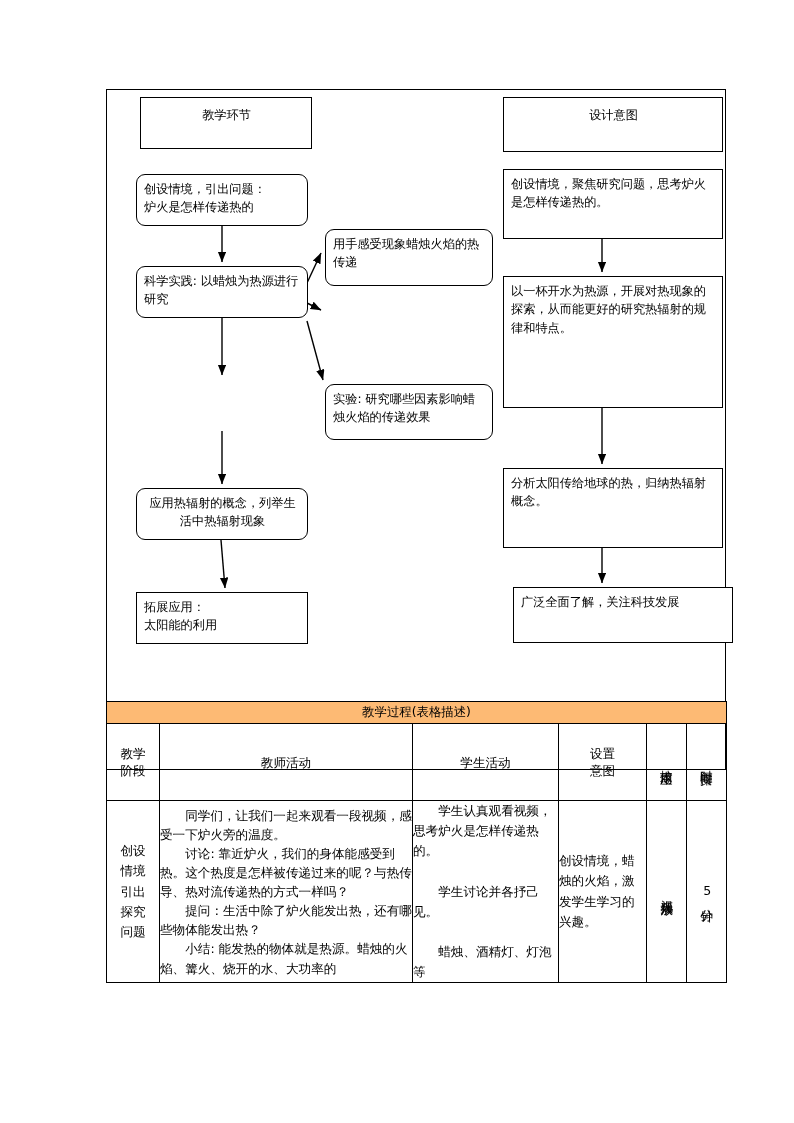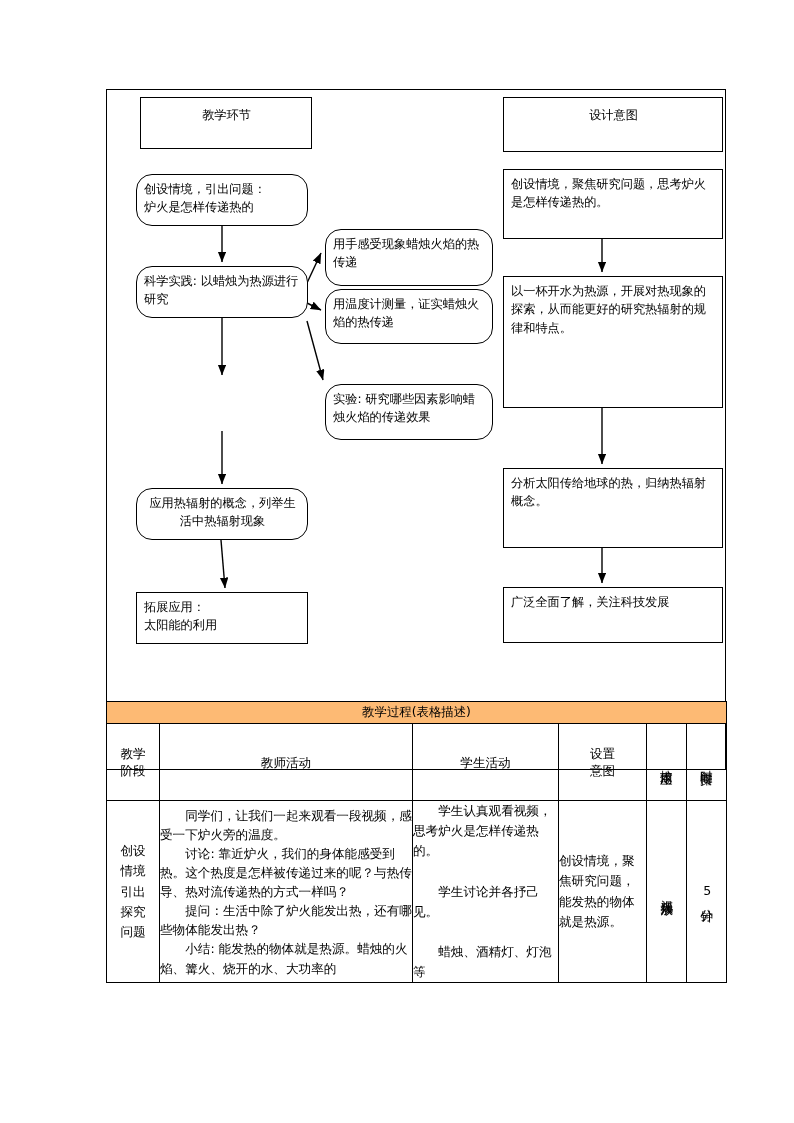--- a/index.html
+++ b/index.html
@@ -31,21 +31,21 @@
   .node {
     position: absolute;
     box-sizing: border-box;
     border: 1.3px solid #000;
     background: #fff;
     font-size: 12.2px;
     line-height: 1.5;
     padding: 5px 6px 4px 7px;
     white-space: pre-line;
   }
-  .node.round { border-radius: 16px; }
+  .node.round { border-radius: 9px; }
   .node.center {
     text-align: center;
     padding-top: 8px;
   }
 
   
   #hdr-left  { left: 33px;  top: 7px;  width: 172px; height: 52px; }
   #hdr-right { left: 396px; top: 7px;  width: 220px; height: 55px; }
 
   
@@ -57,21 +57,21 @@
 
   
   #n-m1 { left: 218px; top: 107px; width: 168px; height: 57px; margin-top: 32px; }
   #n-m2 { left: 218px; top: 199px; width: 168px; height: 55px; }
   #n-m3 { left: 218px; top: 294px; width: 168px; height: 56px; }
 
   
   #n-r1 { left: 396px; top: 79px;  width: 220px; height: 70px; }
   #n-r2 { left: 396px; top: 186px; width: 220px; height: 132px; }
   #n-r3 { left: 396px; top: 378px; width: 220px; height: 80px; }
-  #n-r4 { left: 396px; top: 497px; width: 220px; height: 56px; }
+  #n-r4 { left: 406px; top: 497px; width: 220px; height: 56px; }
 
   svg.wires {
     position: absolute;
     left: 0; top: 0;
     width: 620px; height: 585px;
     pointer-events: none;
   }
 
   
   #proc-table {
@@ -178,21 +178,20 @@
   <div class="node center" id="hdr-right">设计意图</div>
 
   <div class="node round" id="n-l1">创设情境，引出问题：
 炉火是怎样传递热的</div>
   <div class="node round" id="n-l2">科学实践: 以蜡烛为热源进行研究</div>
   <div class="node round" id="n-l4">应用热辐射的概念，列举生活中热辐射现象</div>
   <div class="node" id="n-l5">拓展应用：
 太阳能的利用</div>
 
   <div class="node round" id="n-m1">用手感受现象蜡烛火焰的热传递</div>
-  <div class="node round" id="n-m2">用温度计测量，证实蜡烛火焰的热传递</div>
   <div class="node round" id="n-m3">实验: 研究哪些因素影响蜡烛火焰的传递效果</div>
 
   <div class="node" id="n-r1">创设情境，聚焦研究问题，思考炉火是怎样传递热的。</div>
   <div class="node" id="n-r2">以一杯开水为热源，开展对热现象的探索，从而能更好的研究热辐射的规律和特点。</div>
   <div class="node" id="n-r3">分析太阳传给地球的热，归纳热辐射概念。</div>
   <div class="node" id="n-r4">广泛全面了解，关注科技发展</div>
 </div>
 
 <table id="proc-table">
   <colgroup>
@@ -229,21 +228,21 @@
 问题</td>
       <td class="bodycell">　　同学们，让我们一起来观看一段视频，感受一下炉火旁的温度。
 　　讨论: 靠近炉火，我们的身体能感受到热。这个热度是怎样被传递过来的呢？与热传导、热对流传递热的方式一样吗？
 　　提问：生活中除了炉火能发出热，还有哪些物体能发出热？
 　　小结: 能发热的物体就是热源。蜡烛的火焰、篝火、烧开的水、大功率的</td>
       <td class="cell-student">　　学生认真观看视频，思考炉火是怎样传递热的。
 
 　　学生讨论并各抒己见。
 
 　　蜡烛、酒精灯、灯泡等</td>
-      <td class="cell-intent">创设情境，聚焦研究问题，能发热的物体就是热源。</td>
+      <td class="cell-intent">创设情境，蜡烛的火焰，激发学生学习的兴趣。</td>
       <td class="cell-vert">
         <div class="vtext">视频播放</div>
       </td>
       <td class="cell-vert">
         <div class="vtext">5分钟</div>
       </td>
     </tr>
   </tbody>
 </table>
 

